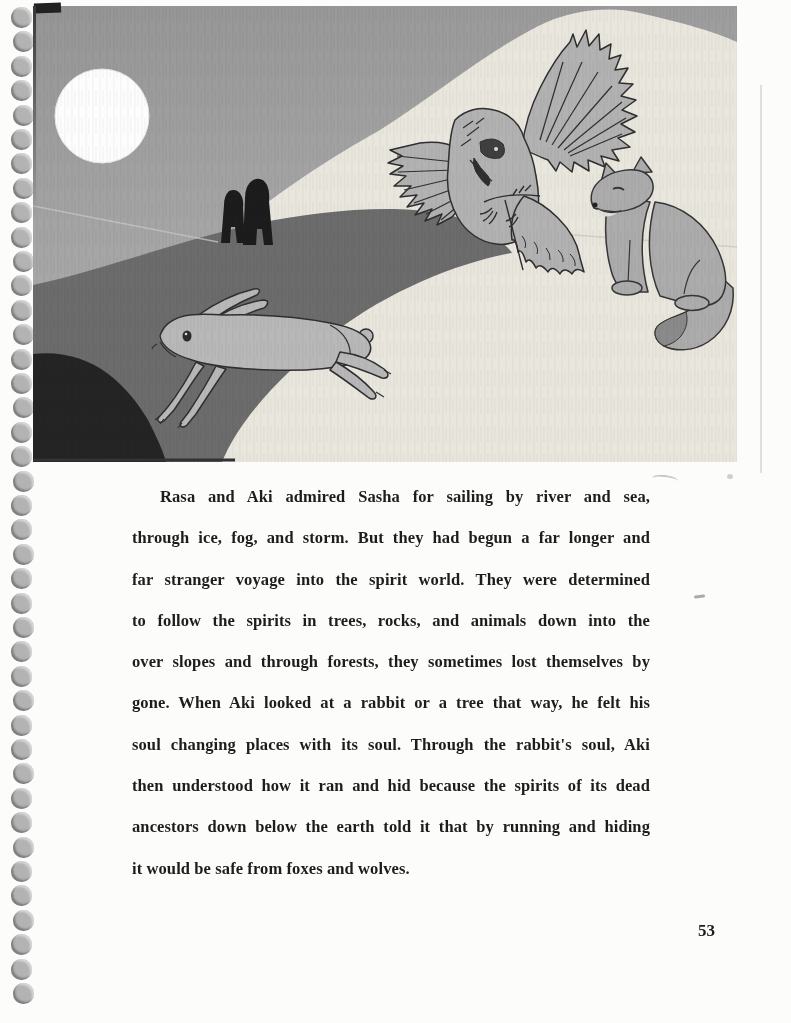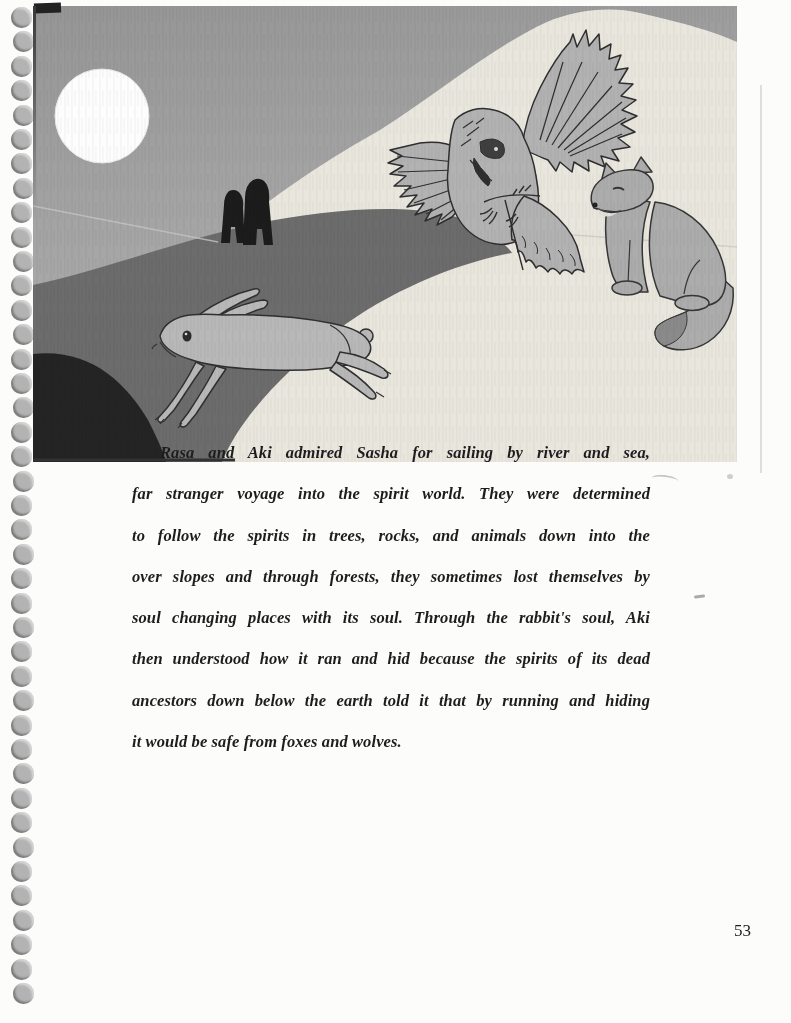--- a/index.html
+++ b/index.html
@@ -17,32 +17,32 @@
     box-shadow:inset 2px -2px 2px rgba(80,80,80,.55), inset -2px 2px 2px rgba(255,255,255,.45);
   }
   
   .illustration{position:absolute;left:33px;top:6px;width:704px;height:456px;}
   .illustration svg{display:block;}
   .corner-mark{position:absolute;left:34px;top:3px;width:27px;height:10px;background:#222;transform:rotate(-2deg);}
   .left-edge-line{position:absolute;left:33px;top:6px;width:3px;height:215px;
     background:linear-gradient(#3a3a3a,rgba(60,60,60,0));}
   .scan-line-right{position:absolute;left:760px;top:85px;width:2px;height:388px;background:#dedede;}
   
-  .story{position:absolute;left:132px;top:432px;width:518px;font-style:italic;}
+  .story{position:absolute;left:132px;top:476px;width:518px;}
   .line{
     font-weight:bold;font-size:16.5px;color:#1d1d1d;
     height:41.3px;line-height:41.3px;
     text-align:justify;text-align-last:justify;
     letter-spacing:.1px;white-space:nowrap;overflow:visible;
   }
   .line.first{text-indent:28px;}
   .line.last{text-align:center;text-align-last:left;}
   .page-number{
     position:absolute;left:698px;top:910px;
-    font-weight:normal;font-size:17px;color:#1d1d1d;line-height:41.3px;margin-left:36px;
+    font-weight:bold;font-size:17px;color:#1d1d1d;line-height:41.3px;
   }
   
   .artifact-squiggle{position:absolute;left:652px;top:475px;width:26px;height:7px;
     border-top:2px solid #c6c6c6;border-radius:60%;transform:rotate(7deg);}
   .artifact-speck{position:absolute;left:727px;top:474px;width:6px;height:5px;background:#cecece;border-radius:50%;}
   .artifact-dash{position:absolute;left:694px;top:595px;width:11px;height:3px;background:#aaa;border-radius:2px;transform:rotate(-6deg);}
 </style>
 </head>
 <body>
 
@@ -246,23 +246,25 @@
 
   <rect x="33" y="6" width="704" height="456" fill="url(#grain)"></rect>
 </svg>
 </div>
 <div class="corner-mark"></div>
 <div class="left-edge-line"></div>
 <div class="scan-line-right"></div>
 
 <div class="story">
     <div class="line first">Rasa and Aki admired Sasha for sailing by river and sea,</div>
+    <div class="line">through ice, fog, and storm.  But they had begun a far longer and</div>
     <div class="line">far stranger voyage into the spirit world.  They were determined</div>
     <div class="line">to follow the spirits in trees, rocks, and animals down into the</div>
     <div class="line">over slopes and through forests, they sometimes lost themselves by</div>
+    <div class="line">gone.  When Aki looked at a rabbit or a tree that way, he felt his</div>
     <div class="line">soul changing places with its soul.  Through the rabbit's soul, Aki</div>
     <div class="line">then understood how it ran and hid because the spirits of its dead</div>
     <div class="line">ancestors down below the earth told it that by running and hiding</div>
     <div class="line last">it would be safe from foxes and wolves.</div>
   </div>
 <div class="page-number">53</div>
 
 <div class="artifact-squiggle"></div>
 <div class="artifact-speck"></div>
 <div class="artifact-dash"></div>

